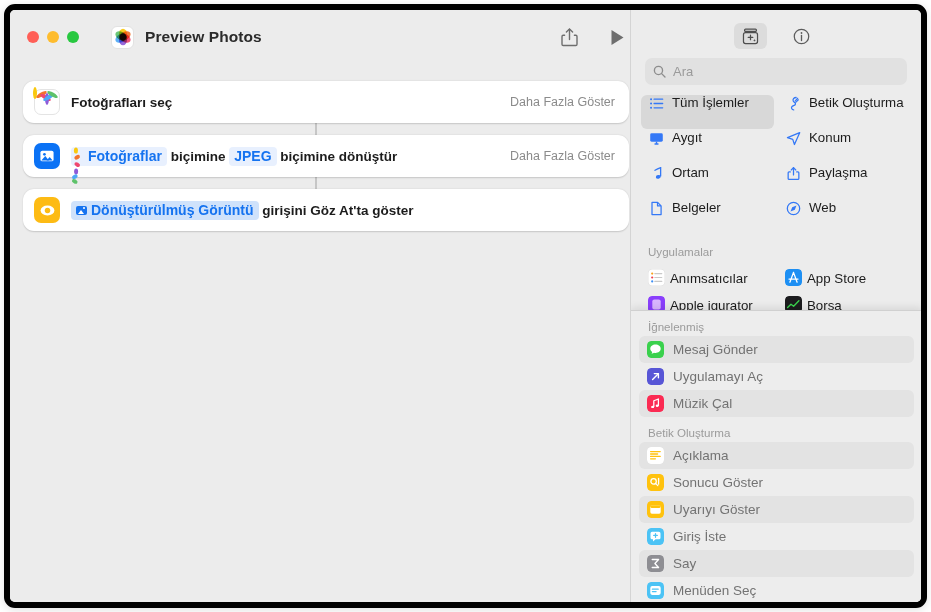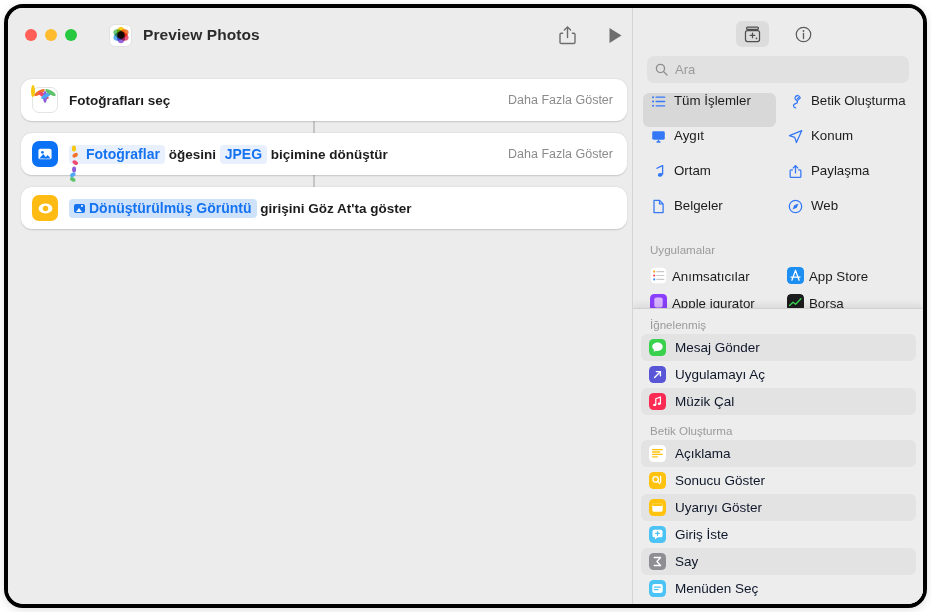--- a/index.html
+++ b/index.html
@@ -16,22 +16,22 @@
     width: 931px; height: 612px;
     background: #ffffff;
   }
 
   
   .window {
     position: absolute;
     left: 4px; top: 4px;
     width: 923px; height: 604px;
     background: #ececec;
-    border-radius: 19px;
-    border: 4px solid #000000;
+    border-radius: 11px;
+    border: 6px solid #000000;
     overflow: hidden;
     box-shadow: 0 2px 10px rgba(0,0,0,0.12);
   }
 
   
   .titlebar {
     position: absolute;
     left: 0; top: 0;
     width: 632px; height: 54px;
     background: #ececec;
@@ -302,21 +302,21 @@
     font-size: 11.6px;
     color: #9b9b9b;
   }
   .ov-list { margin: 0 8px; }
   .ov-item {
     height: 27px;
     display: flex; align-items: center; gap: 9px;
     padding: 0 8px;
     border-radius: 6px;
     font-size: 13.5px;
-    color: #0f172a;
+    color: #737373;
     white-space: nowrap;
   }
   .ov-item.alt { background: #e3e3e3; }
 
   svg { display: block; }
 </style>
 </head>
 <body>
 
 <div id="root">
@@ -385,21 +385,21 @@
             <div class="card-text"><span class="token var-photos">
                 <span class="tok-dot" style="position: relative;">
                   <div class="petal" style="background: rgb(249, 200, 14); width: 4.2px; height: 6.09px; border-radius: 50%; transform: translate(-50%, -50%) rotate(0deg) translateY(-1.344px);"></div>
                   <div class="petal" style="background: rgb(243, 114, 44); width: 4.2px; height: 6.09px; border-radius: 50%; transform: translate(-50%, -50%) rotate(60deg) translateY(-1.344px);"></div>
                   <div class="petal" style="background: rgb(239, 71, 111); width: 4.2px; height: 6.09px; border-radius: 50%; transform: translate(-50%, -50%) rotate(120deg) translateY(-1.344px);"></div>
                   <div class="petal" style="background: rgb(142, 91, 216); width: 4.2px; height: 6.09px; border-radius: 50%; transform: translate(-50%, -50%) rotate(180deg) translateY(-1.344px);"></div>
                   <div class="petal" style="background: rgb(78, 168, 245); width: 4.2px; height: 6.09px; border-radius: 50%; transform: translate(-50%, -50%) rotate(240deg) translateY(-1.344px);"></div>
                   <div class="petal" style="background: rgb(94, 194, 106); width: 4.2px; height: 6.09px; border-radius: 50%; transform: translate(-50%, -50%) rotate(300deg) translateY(-1.344px);"></div>
                 </span>
                 <span>Fotoğraflar</span>
-              </span>&nbsp;<span class="plain">öğesini</span>&nbsp;<span class="token var-jpeg">
+              </span>&nbsp;<span class="plain">biçimine</span>&nbsp;<span class="token var-jpeg">
                 <span>JPEG</span>
               </span>&nbsp;<span class="plain">biçimine dönüştür</span></div>
             <div class="show-more">Daha Fazla Göster</div>
           </div>
           <div class="connector"></div>
           <div class="action-card">
             <div class="card-icon amber">
               <svg width="17" height="17" viewBox="0 0 18 18" fill="none">
                 <ellipse cx="9" cy="9" rx="7.3" ry="5.2" fill="#fff"></ellipse>
                 <circle cx="9" cy="9" r="2.9" fill="#fdbb14"></circle>

